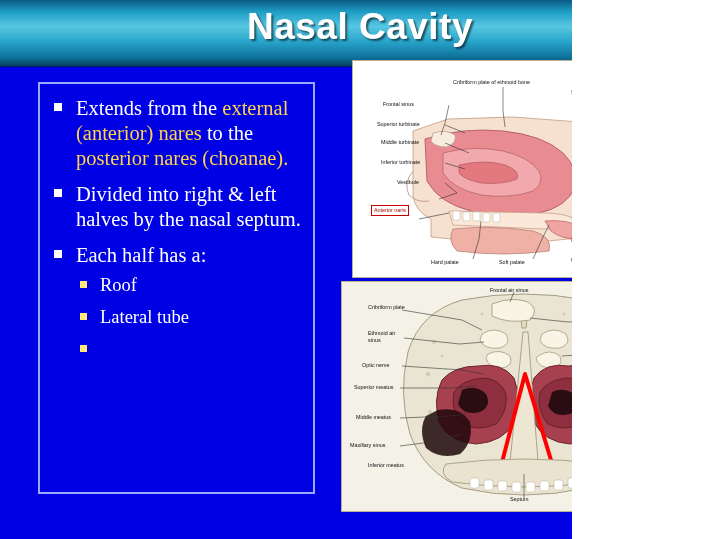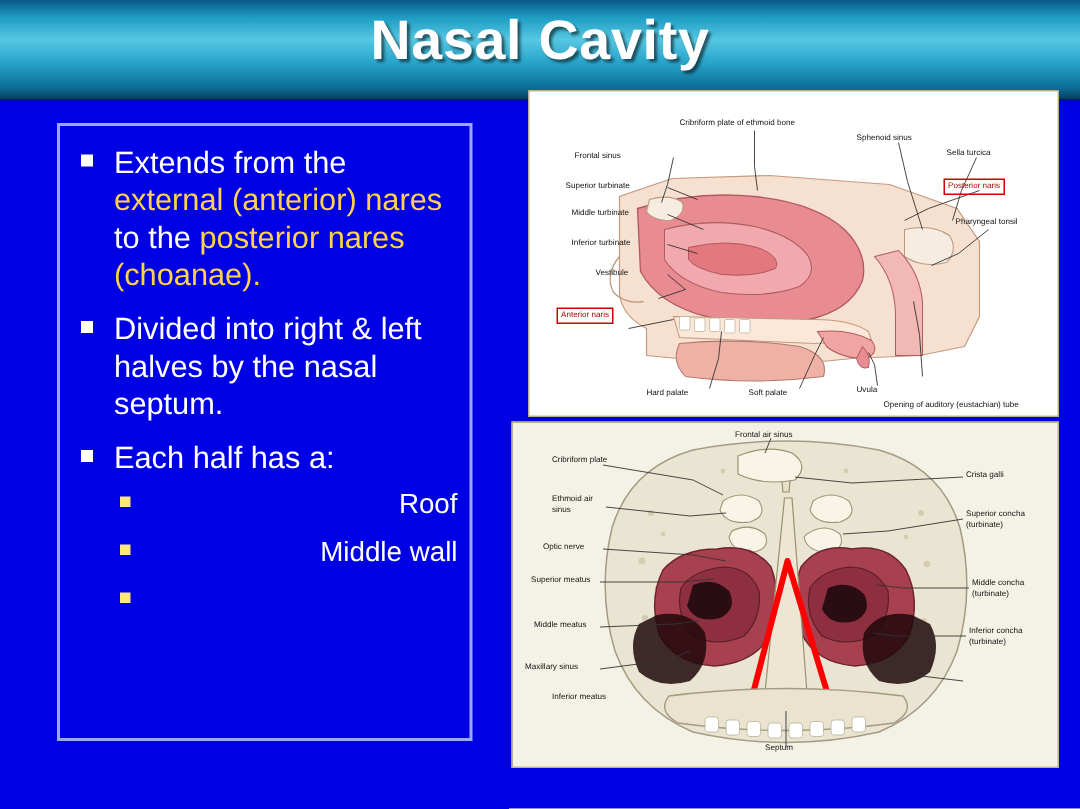--- a/index.html
+++ b/index.html
@@ -5,21 +5,21 @@
   html, body {
     margin: 0;
     padding: 0;
     background: #ffffff;
   }
   body {
     font-family: "Liberation Sans", sans-serif;
   }
   #slide {
     position: relative;
-    width: 720px;
+    width: 572px;
     height: 539px;
     background: #0000e4;
     overflow: hidden;
   }
   
   #title-bar {
     position: absolute;
     left: 0; top: 0;
     width: 720px;
     height: 66px;
@@ -48,20 +48,21 @@
     width: 277px;
     height: 412px;
     border: 2px solid #9aa8ff;
     box-sizing: border-box;
     padding: 12px 8px 0 10px;
   }
   ul.lvl1 {
     list-style: none;
     margin: 0;
     padding: 0;
+    font-family: Liberation Serif, serif;
   }
   ul.lvl1 > li {
     position: relative;
     padding-left: 26px;
     margin-bottom: 11px;
     color: #ffffff;
     font-size: 20.5px;
     line-height: 25px;
   }
   ul.lvl1 > li > .bullet {
@@ -77,21 +78,20 @@
     margin: 6px 0 0 0;
     padding: 0;
   }
   ul.lvl2 > li {
     position: relative;
     padding-left: 24px;
     margin-bottom: 9px;
     color: #ffffff;
     font-size: 18.5px;
     line-height: 23px;
-    text-align: right;
   }
   ul.lvl2 > li > .bullet2 {
     position: absolute;
     left: 4px;
     top: 7px;
     width: 7px;
     height: 7px;
     background: #ffe77a;
   }
   .hl { color: #ffd24a; }
@@ -156,21 +156,21 @@
       <li>
         <span class="bullet"></span>
         <span>Each half has a:</span>
         <ul class="lvl2">
           <li>
             <span class="bullet2"></span>
             <span>Roof</span>
           </li>
           <li>
             <span class="bullet2"></span>
-            <span>Middle wall</span>
+            <span>Lateral tube</span>
           </li>
           <li>
             <span class="bullet2"></span>
           </li>
         </ul>
       </li>
 
     </ul>
   </div>
 

